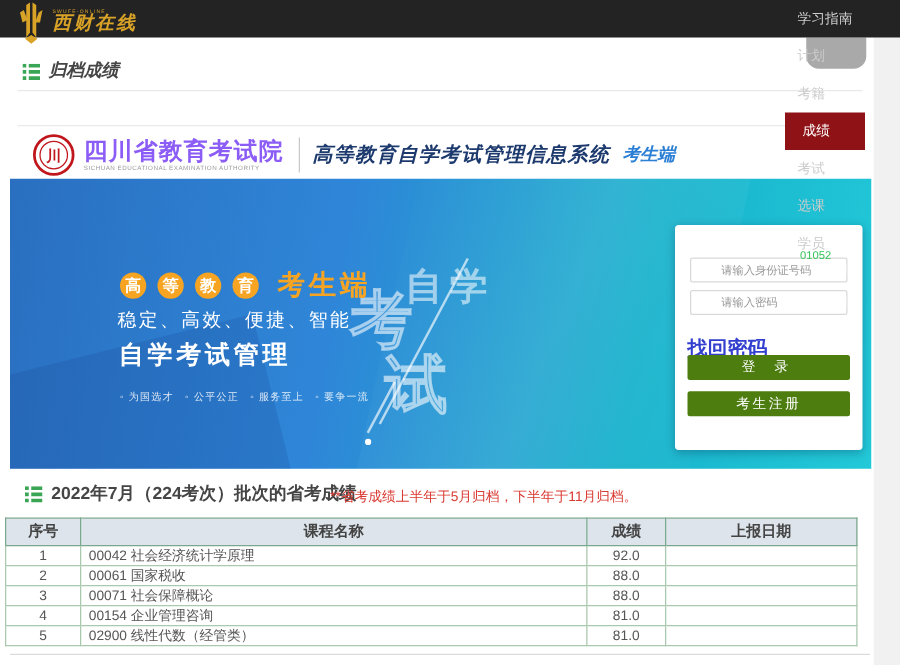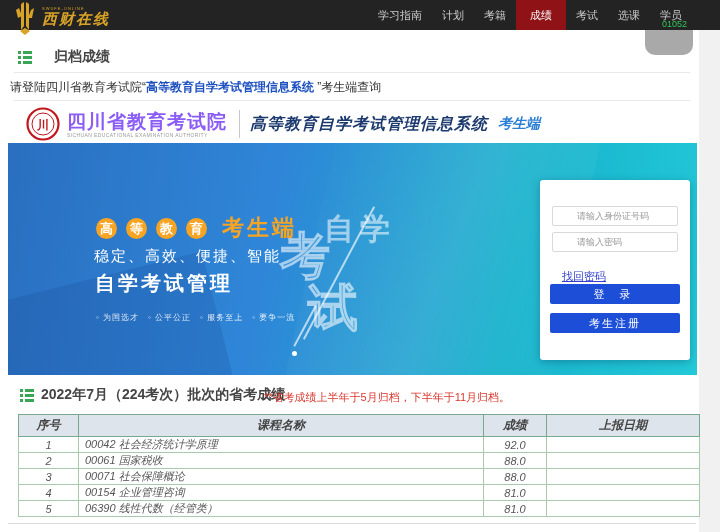--- a/index.html
+++ b/index.html
@@ -6,32 +6,32 @@
   html,body { width:720px; height:532px; font-family:"Liberation Sans","DejaVu Sans",sans-serif; background:#fff; overflow:hidden; position:relative; }
   .stage { position:absolute; top:0; left:0; width:720px; height:532px; background:#fff; overflow:hidden; }
 
   
   .navbar { position:absolute; top:0; left:0; width:720px; height:30px; background:#232323; z-index:5; }
   .brand { position:absolute; left:12px; top:2px; display:flex; align-items:flex-start; z-index:6; cursor:pointer; }
   .brand svg { overflow:visible; }
   .brand-text { margin-left:4px; margin-top:4px; }
   .brand-sub { font-size:4px; color:#d9a327; letter-spacing:1px; line-height:5px; display:block; }
   .brand-main { font-size:15px; font-weight:bold; font-style:italic; color:#d9a327; letter-spacing:2px; line-height:16px; display:block; }
-  .nav-menu { position:absolute; right:28px; top:0; height:30px; display:flex; align-items:stretch; }
+  .nav-menu { position:absolute; right:28px; top:0; height:30px; display:flex; align-items:stretch;flex-direction:column; }
   .nav-item { color:#cccccc; font-size:11px; line-height:30px; padding:0 10px; cursor:pointer; white-space:nowrap; }
   .nav-item.active { background:#8e1216; color:#fff; padding:0 14px; }
   .nav-item-member { position:relative; }
   .member-id { position:absolute; left:12px; top:17px; font-size:9px; color:#35c45a; line-height:14px; }
 
   
   .scroll-thumb { position:absolute; left:645px; top:30px; width:48px; height:25px; background:#a9a9a9; border-radius:0 0 10px 10px; z-index:4; }
   .right-strip { position:absolute; left:699px; top:30px; width:21px; height:502px; background:#f1f1f1; }
 
   
-  .sec-title { position:absolute; left:18px; top:48px; display:flex; align-items:center; gap:22px; }
+  .sec-title { position:absolute; left:18px; top:48px; display:flex; align-items:center; gap:7px;font-style:italic; }
   .sec-title .txt { font-size:14px; font-weight:bold; color:#454545; }
   .sep { position:absolute; left:14px; width:676px; height:1px; background:#e9e9e9; }
   .sep1 { top:72px; } .sep2 { top:100px; }
   .notice { position:absolute; left:10px; top:79px; font-size:12px; color:#333; }
   .notice b { color:#1d50c0; cursor:pointer; }
 
   
   .authority { position:absolute; left:26px; top:106px; height:36px; display:flex; align-items:center; }
   .seal { width:34px; height:34px; flex:0 0 34px; }
   .auth-names { margin-left:7px; }
@@ -60,30 +60,30 @@
   .diag1 { left:330px; top:55px; width:2px; height:150px; transform:rotate(28deg); }
   .diag2 { left:296px; top:160px; width:2px; height:46px; transform:rotate(28deg); }
   .dot { position:absolute; left:284px; top:208px; width:5px; height:5px; border-radius:50%; background:#fff; }
 
   
   .login-card { position:absolute; left:532px; top:37px; width:150px; height:180px; background:#fff; border-radius:3px; box-shadow:0 2px 8px rgba(0,0,40,.25); }
   .l-input { position:absolute; left:12px; width:126px; height:20px; border:1px solid #d9d9d9; border-radius:2px; display:flex; align-items:center; padding:0 20px; background:#fff; }
   .l-input input { border:none; outline:none; width:100px; font-size:9px; color:#444; margin-left:4px; font-family:inherit; }
   .l-input input::placeholder { color:#9a9a9a; }
   .li-1 { top:26px; } .li-2 { top:52px; }
-  .forgot { position:absolute; left:22px; top:89px; font-size:11px; font-weight:normal; color:#3340cf; text-decoration:underline; cursor:pointer; }
-  .l-btn { position:absolute; left:10px; width:130px; height:20px; background:#1d4ed8; color:#fff; font-size:11px; text-align:center; line-height:20px; border-radius:2px; cursor:pointer; }
+  .forgot { position:absolute; left:10px; top:89px; font-size:16px; font-weight:bold; color:#3340cf; text-decoration:underline; cursor:pointer; }
+  .l-btn { position:absolute; left:10px; width:130px; height:20px; background:#4d7c0f; color:#fff; font-size:11px; text-align:center; line-height:20px; border-radius:2px; cursor:pointer; }
   .btn-login { top:104px; letter-spacing:6px; }
   .btn-reg { top:133px; letter-spacing:2px; }
 
   
   .res-head { position:absolute; left:20px; top:386px; display:flex; align-items:center; gap:7px;justify-content:flex-end; }
   .res-title { font-size:14px; font-weight:bold; color:#454545; }
   .res-note { position:absolute; left:264px; top:390px; font-size:11px; color:#d8382f; }
-  table.results { position:absolute; left:18px; top:414px; border-collapse:collapse; table-layout:fixed; width:681px; font-size:11px; color:#555;font-style:italic; }
+  table.results { position:absolute; left:4px; top:414px; border-collapse:collapse; table-layout:fixed; width:681px; font-size:11px; color:#555; }
   table.results th { height:22px; background:#dde4eb; font-size:12px; font-weight:bold; color:#444; border:1px solid #7aa88e; }
   table.results td { height:16px; background:#fff; border:1px solid #a9c8ae; padding:0 6px; }
   td.c, th.c { text-align:center; }
   td.l { text-align:left; }
   .bottom-sep { position:absolute; left:8px; top:523px; width:688px; height:1px; background:#dcdcdc; }
 </style>
 </head>
 <body>
 
 <div class="stage">
@@ -126,21 +126,20 @@
         <rect x="5" y="0" width="9" height="3" fill="#3aa655"></rect>
       <rect x="0" y="5" width="3" height="3" fill="#3aa655"></rect>
         <rect x="5" y="5" width="9" height="3" fill="#3aa655"></rect>
       <rect x="0" y="10" width="3" height="3" fill="#3aa655"></rect>
         <rect x="5" y="10" width="9" height="3" fill="#3aa655"></rect>
     </svg>
     <span class="txt">归档成绩</span>
   </div>
   <div class="sep sep1"></div>
 
-  <div class="notice"><span>请登陆四川省教育考试院“</span><b>高等教育自学考试管理信息系统</b><span> ”考生端查询</span></div>
   <div class="sep sep2"></div>
 
   <div class="authority">
     <svg class="seal" viewBox="0 0 34 34">
       <circle cx="17" cy="17" r="15.5" fill="none" stroke="#c0161c" stroke-width="2.2"></circle>
       <circle cx="17" cy="17" r="11" fill="none" stroke="#c0161c" stroke-width="1"></circle>
       <text x="17" y="22" text-anchor="middle" font-size="12" font-weight="bold" fill="#c0161c">川</text>
     </svg>
     <span class="auth-names">
       <span class="auth-cn" style="display:block">四川省教育考试院</span>
@@ -240,21 +239,21 @@
       <td class="c"></td>
     </tr>
     <tr>
       <td class="c">4</td>
       <td class="l">00154 企业管理咨询</td>
       <td class="c">81.0</td>
       <td class="c"></td>
     </tr>
     <tr>
       <td class="c">5</td>
-      <td class="l">06390 线性代数（经管类）</td>
+      <td class="l">02900 线性代数（经管类）</td>
       <td class="c">81.0</td>
       <td class="c"></td>
     </tr>
   </tbody>
     </table>
 
   <div class="bottom-sep"></div>
 </div>
 
 </body></html>

